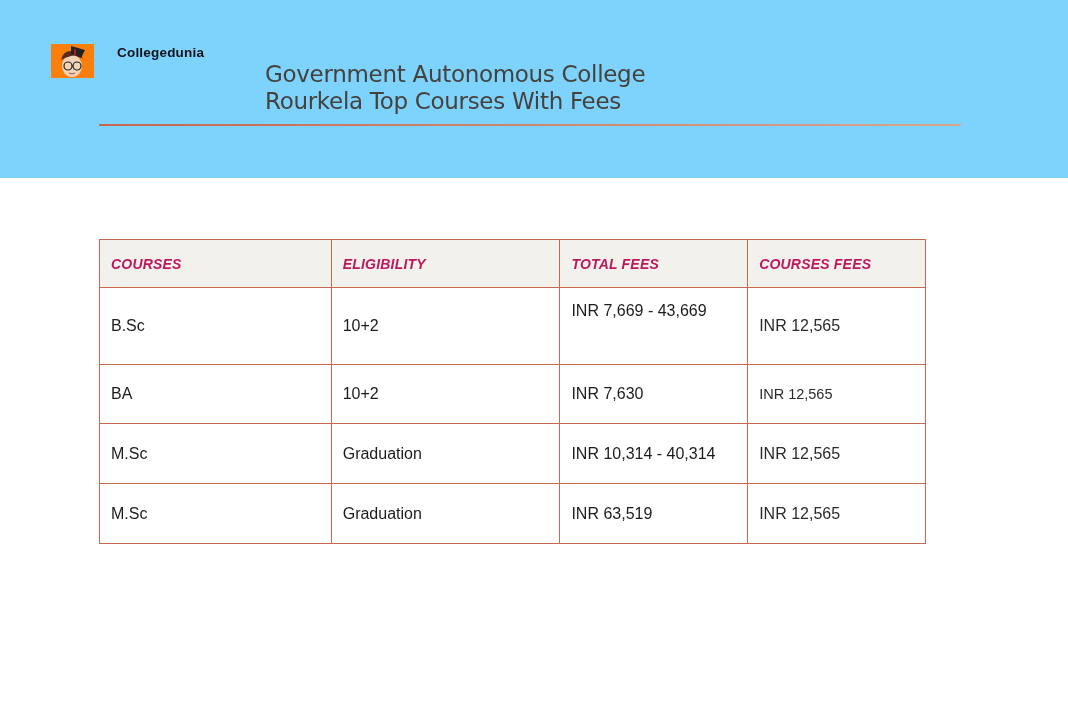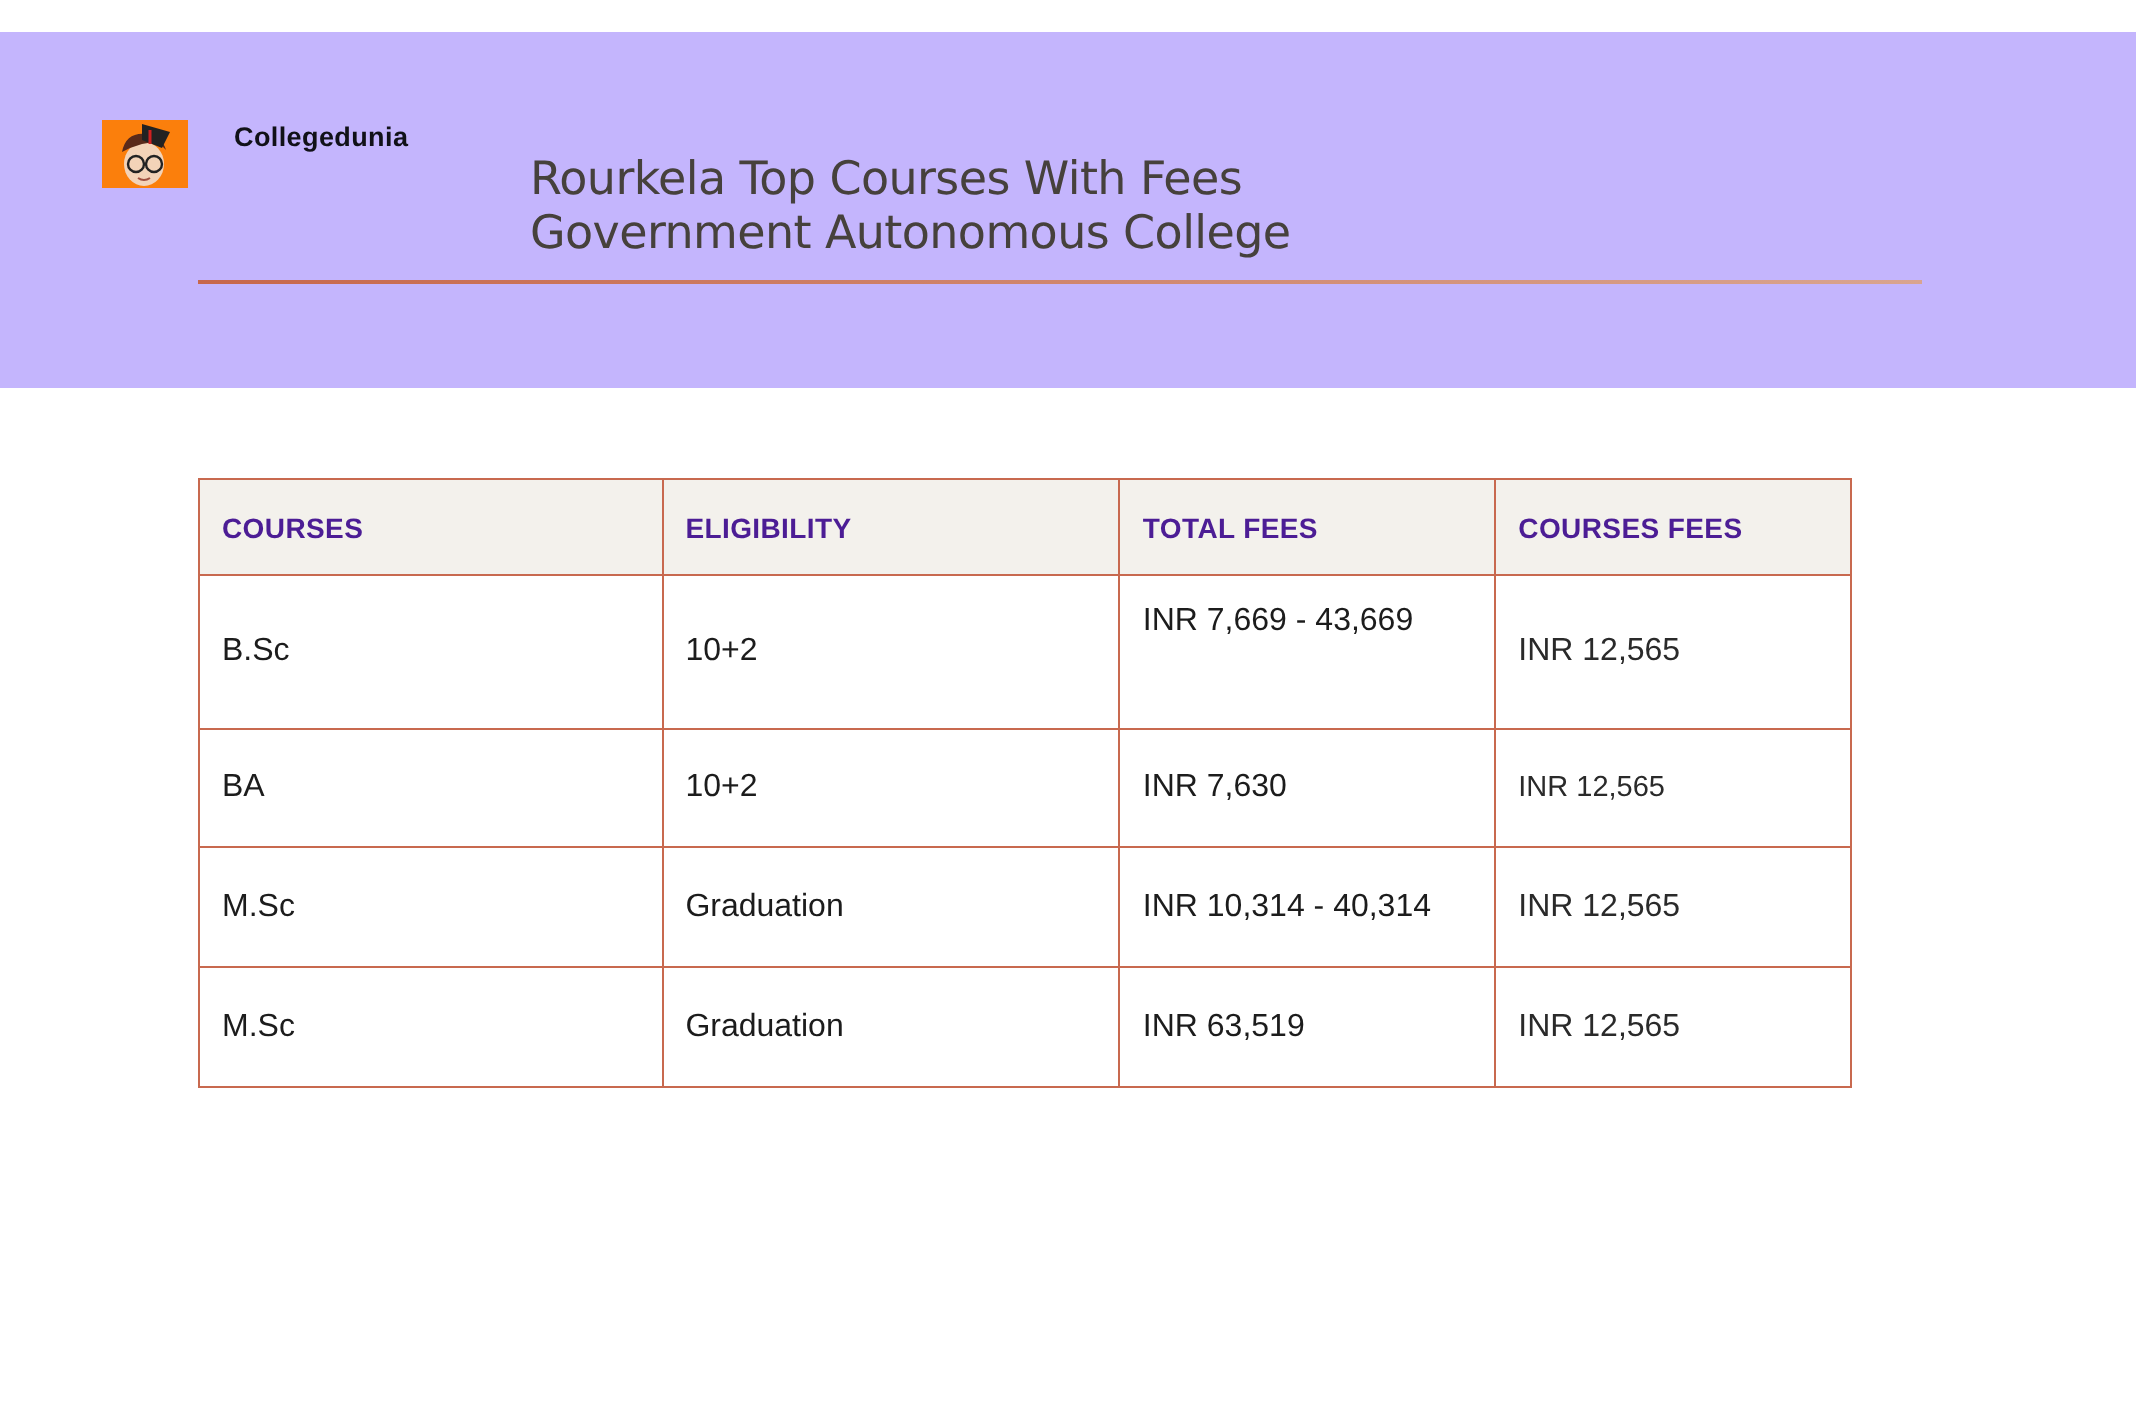--- a/index.html
+++ b/index.html
@@ -3,22 +3,22 @@
   <meta charset="utf-8">
   <style>
     html, body { margin: 0; padding: 0; }
     body {
       width: 1068px; height: 705px; overflow: hidden;
       background: #ffffff;
       font-family: "Liberation Sans", sans-serif;
       position: relative;
     }
     .header {
-      position: absolute; left: 0; top: 16px; width: 1068px; height: 178px;
-      background: #c4b5fd;
+      position: absolute; left: 0; top: 0; width: 1068px; height: 178px;
+      background: #7dd3fc;
     }
     .logo {
       position: absolute; left: 51px; top: 44px; width: 43px; height: 34px;
       background: #fb7f0c; overflow: hidden;
     }
     .brand {
       position: absolute; left: 117px; top: 45px;
       font-family: "Liberation Sans", sans-serif; font-weight: bold;
       font-size: 13.5px; color: #111118; letter-spacing: 0.2px;
     }
@@ -36,21 +36,21 @@
       position: absolute; left: 99px; top: 239px;
       border-collapse: collapse; width: 827px;
     }
     th, td {
       border: 1.5px solid #c8694f;
       padding: 0 11px; text-align: left;
       font-family: "Liberation Sans", sans-serif;
     }
     th {
       background: #f3f1ec; height: 47px;
-      color: #4c1d95; font-size: 14px; font-weight: bold; letter-spacing: 0.2px;
+      color: #be185d; font-size: 14px; font-weight: bold; letter-spacing: 0.2px; font-style: italic;
     }
     td { font-size: 16px; color: #1c1c1c; vertical-align: middle; }
     td.top { vertical-align: top; padding-top: 14px; }
     td.hostel { font-size: 16px; color: #2a2a2a; }
     td.small { font-size: 14.5px; }
     col.c1 { width: 232px; } col.c2 { width: 229px; }
     col.c3 { width: 188px; } col.c4 { width: 178px; }
   </style>
 </head>
 <body>
@@ -64,22 +64,22 @@
       <polygon points="20,2 34,6 30,14 20,10" fill="#222"></polygon>
       <line x1="24" y1="5" x2="24" y2="12" stroke="#d02020" stroke-width="1.5"></line>
       <circle cx="17" cy="22" r="4" fill="none" stroke="#222" stroke-width="1.2"></circle>
       <circle cx="26" cy="22" r="4" fill="none" stroke="#222" stroke-width="1.2"></circle>
       <line x1="21" y1="22" x2="22" y2="22" stroke="#222" stroke-width="1.2"></line>
       <path d="M18 29 Q21 31 24 29" fill="none" stroke="#a05040" stroke-width="1"></path>
     </svg>
   </div>
   <div class="brand">Collegedunia</div>
   <div class="title">
+    <div>Government Autonomous College</div>
     <div>Rourkela Top Courses With Fees</div>
-    <div>Government Autonomous College</div>
   </div>
   <div class="rule"></div>
 </div>
 
 <table>
   <colgroup>
       <col class="c1">
       <col class="c2">
       <col class="c3">
       <col class="c4">

